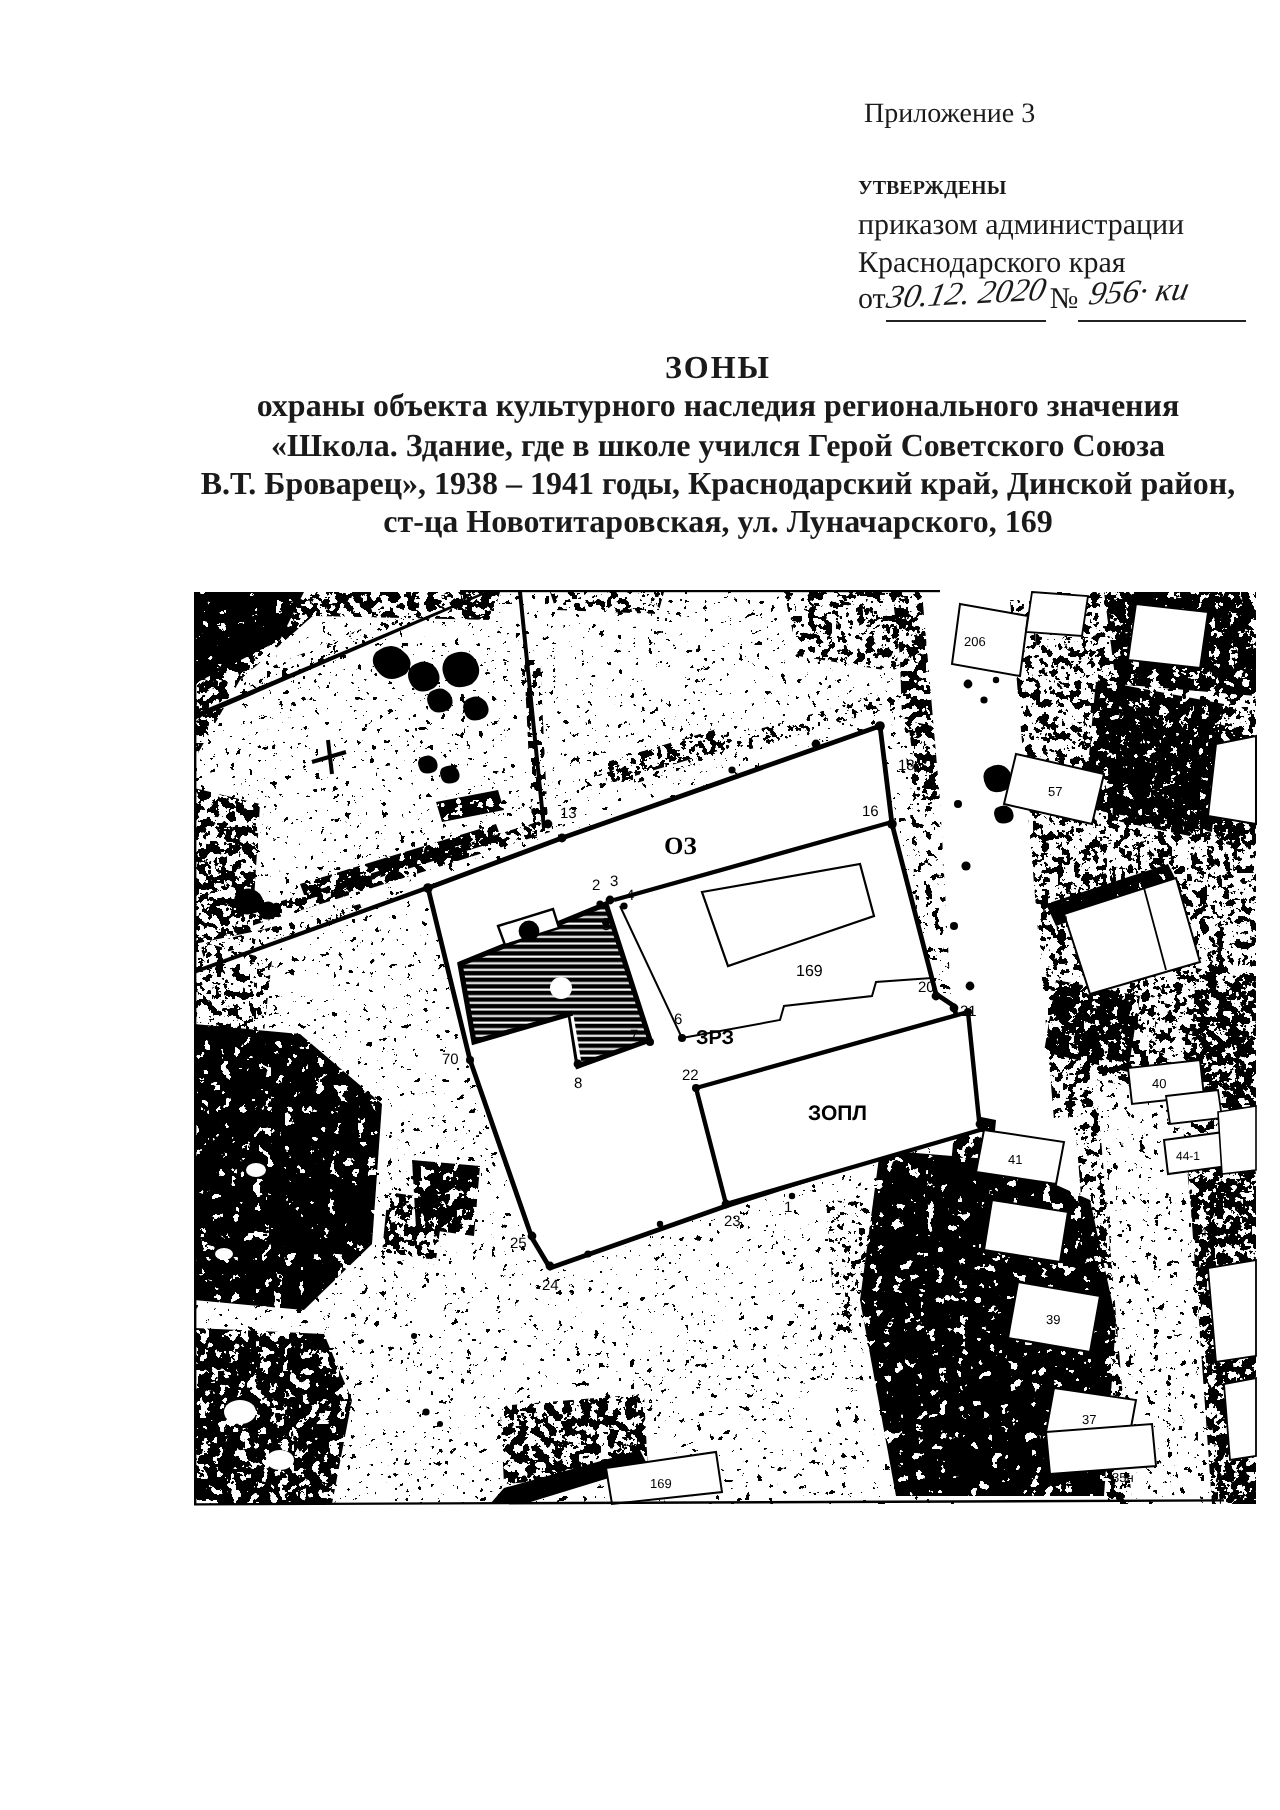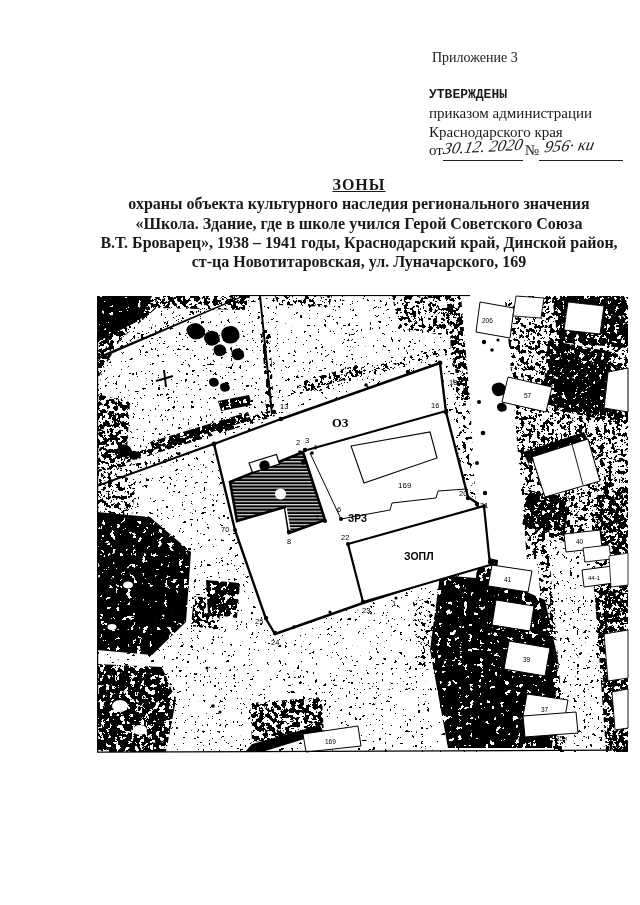--- a/index.html
+++ b/index.html
@@ -6,28 +6,28 @@
 body{width:640px;height:905px;position:relative;font-family:"Liberation Serif",serif;color:#1a1a1a;overflow:hidden}
 .abs{position:absolute}
 .title{font-weight:bold;text-align:center;font-size:16px;line-height:19.3px}
 </style>
 </head>
 <body>
 
 <div class="abs" style="left:432px;top:50px;font-size:14px;">Приложение 3</div>
 
 <div class="abs" style="left:429px;top:84px;font-size:15px;line-height:18.4px;">
-<b style="font-size:13px;font-family:Liberation Mono, monospace;">УТВЕРЖДЕНЫ</b><br>
+<b style="font-size:10px;">УТВЕРЖДЕНЫ</b><br>
 приказом администрации<br>
 Краснодарского края<br>
 <span>от</span><span style="display:inline-block;width:80px;border-bottom:1px solid #222;margin-right:2px;position:relative;"><i style="position:absolute;left:1px;top:-3px;font-size:16.5px;transform:skewX(-14deg) rotate(-3deg);white-space:nowrap;font-family:'Liberation Serif',serif;">30.12. 2020</i>&nbsp;</span><span>№</span><span style="display:inline-block;width:84px;border-bottom:1px solid #222;position:relative;"><i style="position:absolute;left:6px;top:-4px;font-size:16.5px;transform:skewX(-14deg) rotate(-3deg);white-space:nowrap;">956· ки</i>&nbsp;</span>
 </div>
 
 <div class="abs title" style="left:39px;top:175px;width:640px;">
-<span style="letter-spacing:1px;text-decoration:underline;">ЗОНЫ</span><br>
+<span style="letter-spacing:1px;">ЗОНЫ</span><br>
 охраны объекта культурного наследия регионального значения<br>
 «Школа. Здание, где в школе учился Герой Советского Союза<br>
 В.Т. Броварец», 1938 – 1941 годы, Краснодарский край, Динской район,<br>
 ст-ца Новотитаровская, ул. Луначарского, 169
 </div>
 
 <div class="abs" style="left:0px;top:0px;">
 <svg width="640" height="905" viewBox="0 0 640 905">
 <defs>
 <filter id="d90" x="-5%" y="-5%" width="110%" height="110%">

